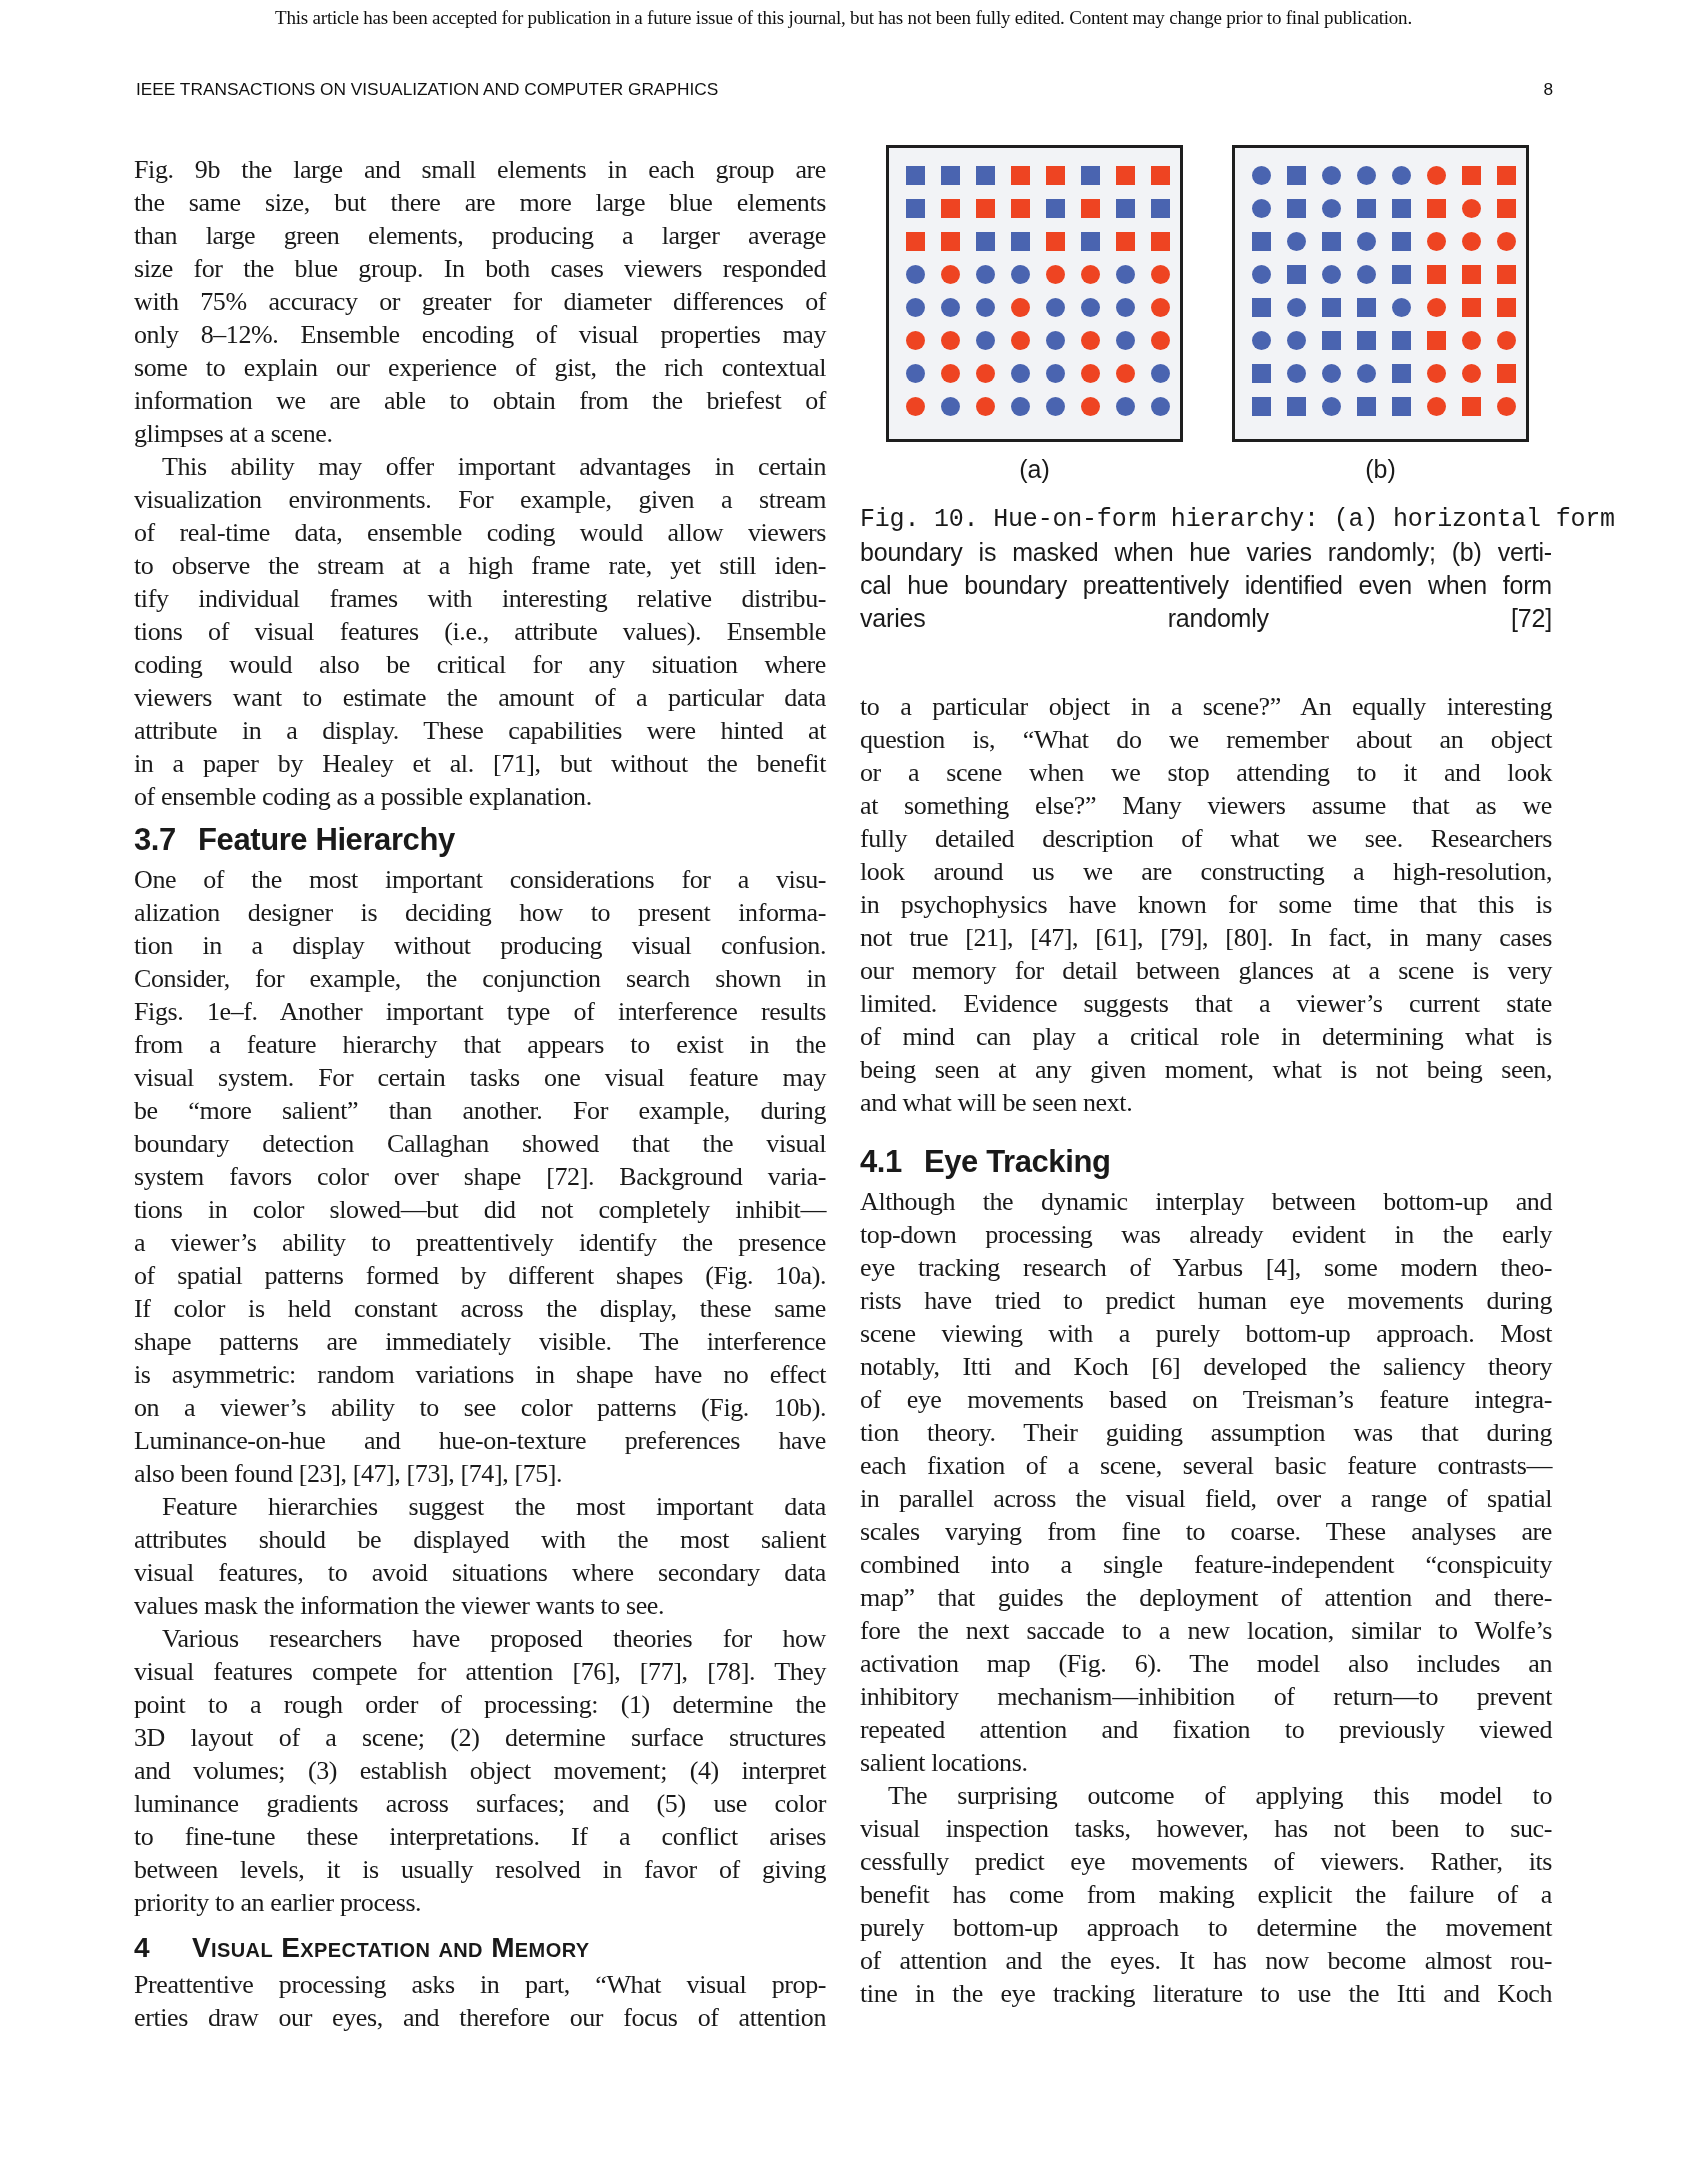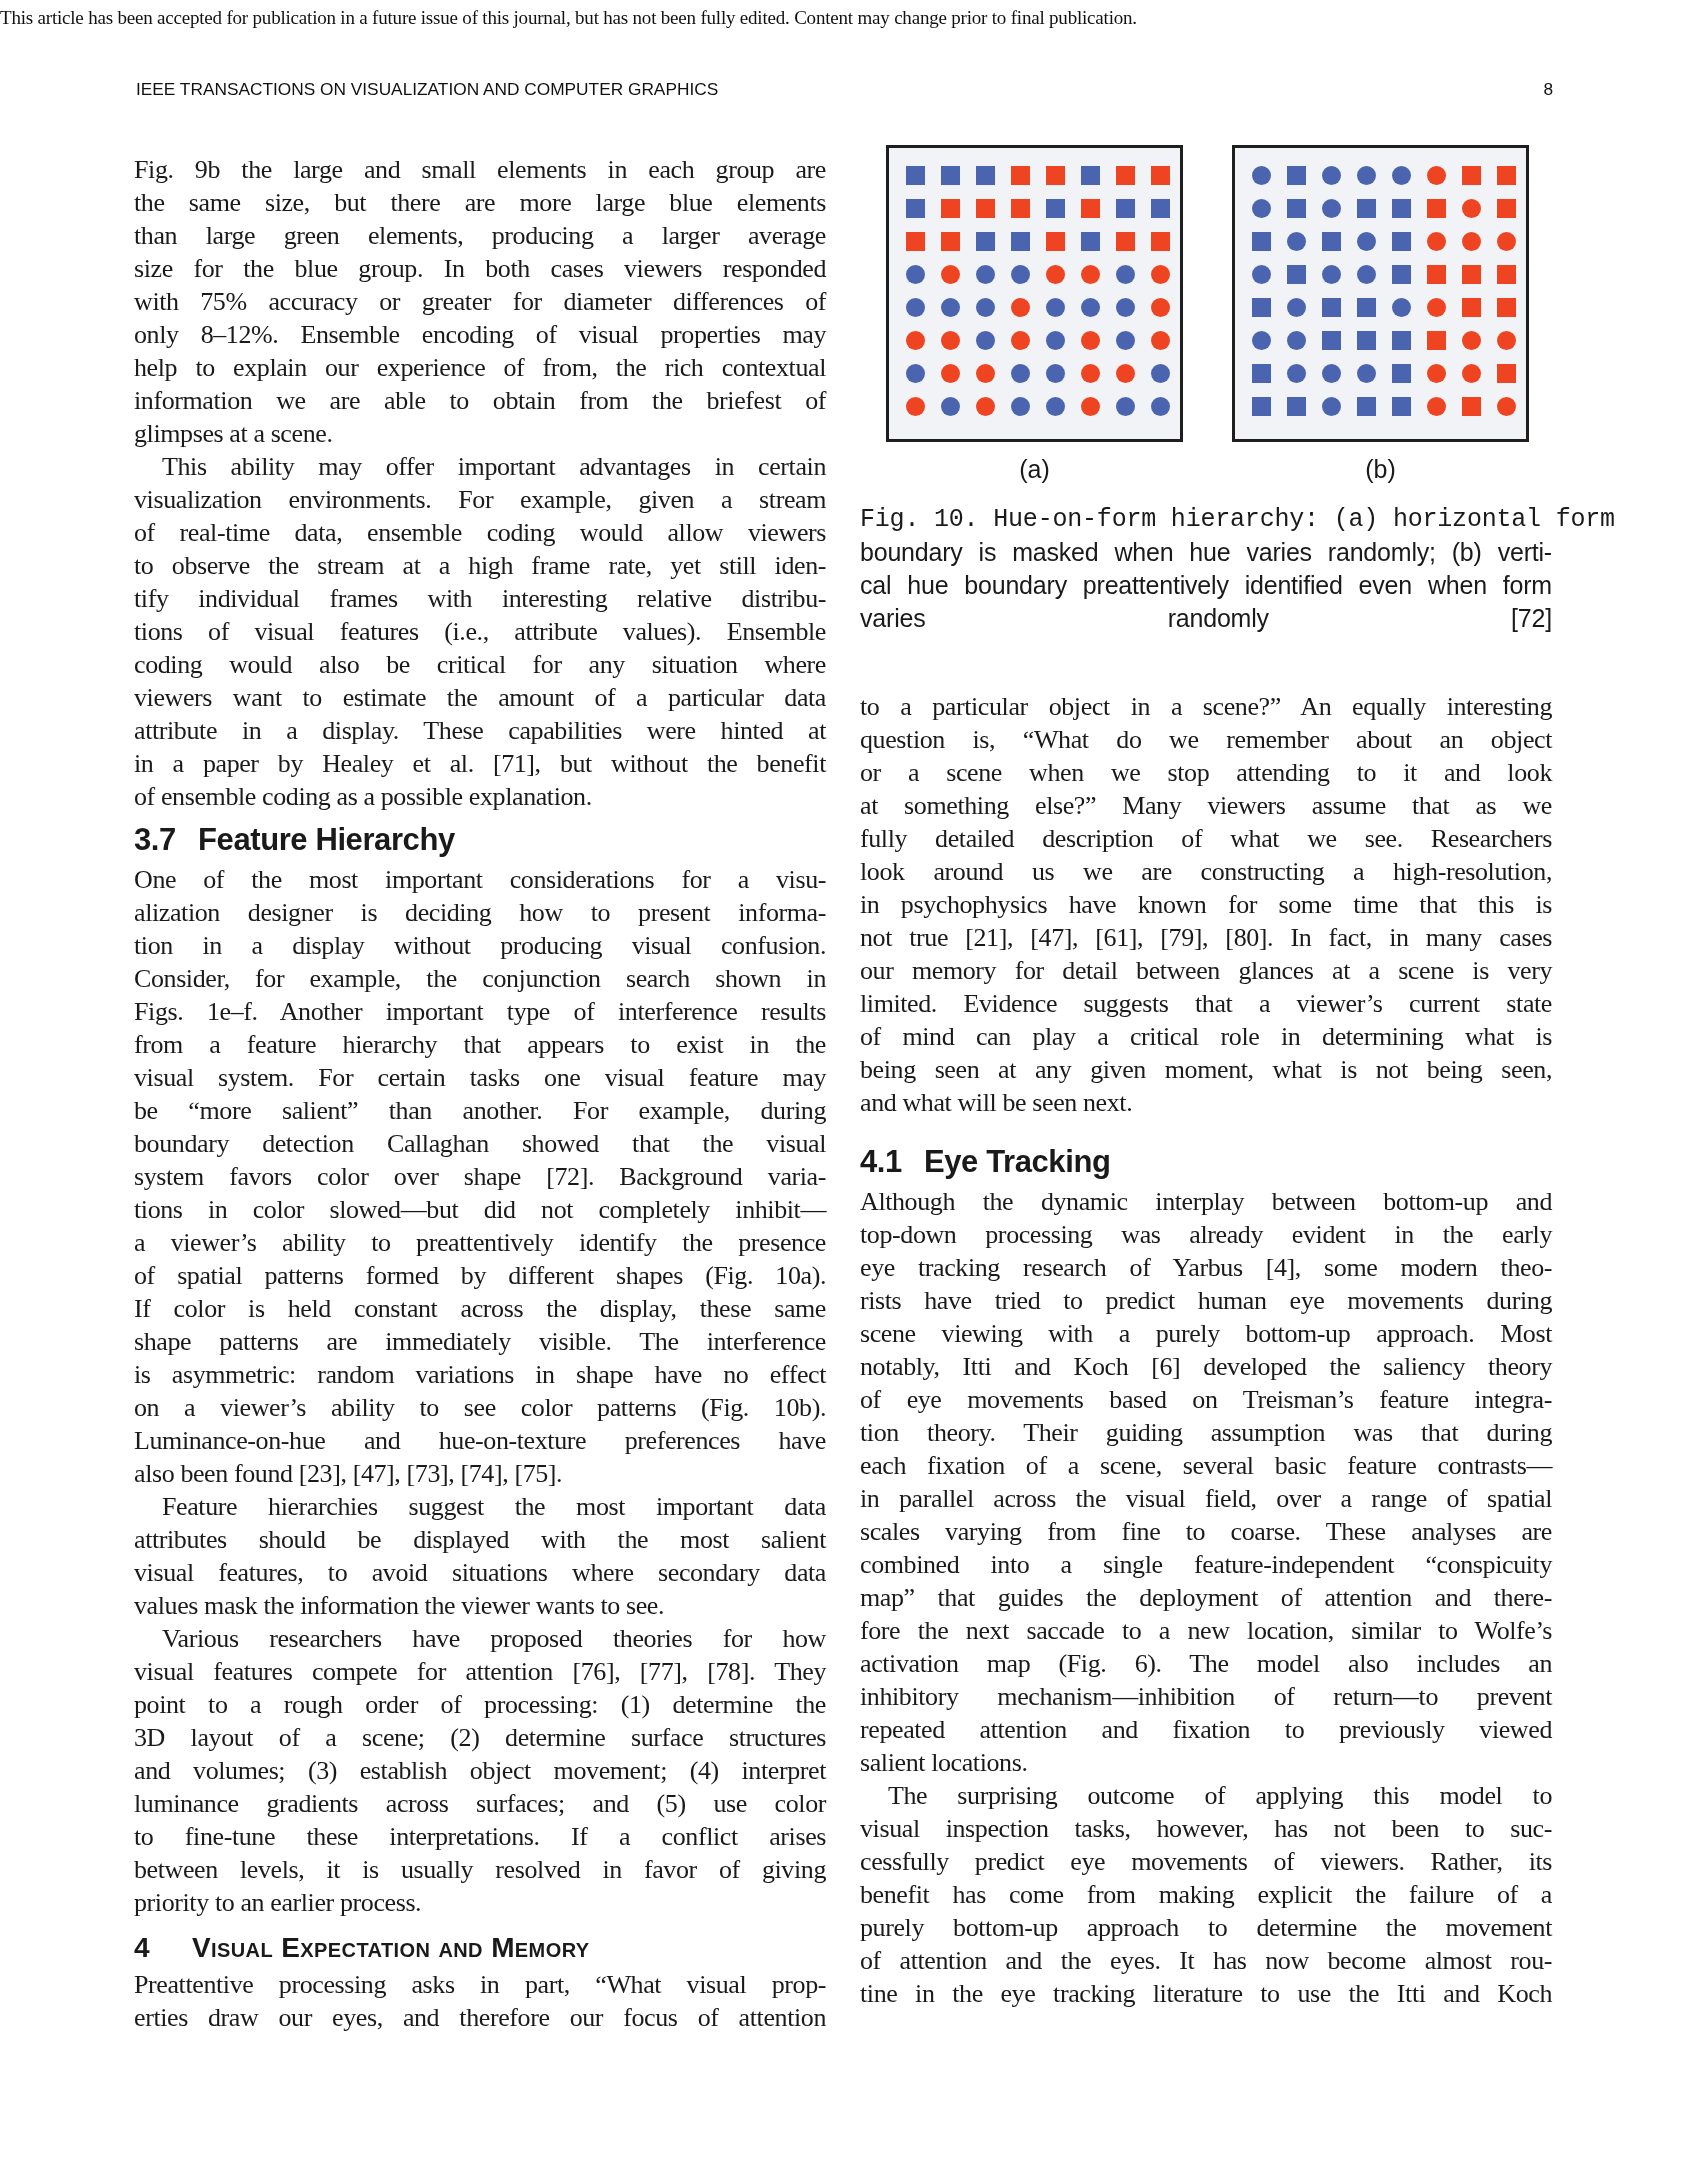--- a/index.html
+++ b/index.html
@@ -1,18 +1,18 @@
 <!DOCTYPE html>
 <html style="font-size:13px"><head>
 <meta charset="utf-8">
 <style>
   html, body { margin: 0; padding: 0; background: #ffffff; }
   body { width: 1687px; height: 2183px; position: relative; overflow: hidden; color: #1a1a1a; }
   .notice {
-    position: absolute; top: 7.4px; left: 0; width: 1687px; text-align: left;
+    position: absolute; top: 7.4px; left: 0; width: 1687px; text-align: center;
     font-family: "Liberation Serif", serif; font-size: 19px; color: #111;
     letter-spacing: -0.2px;
   }
   .running-head {
     position: absolute; top: 79px; left: 136px; width: 1417px;
     font-family: "Liberation Sans", sans-serif; font-size: 17.3px; color: #111;
     display: flex; justify-content: space-between;
   }
   .col { position: absolute; width: 692px; font-family: "Liberation Serif", serif; font-size: 26px; color: #1a1a1a; }
   .col.left { left: 134px; top: 153px; }
@@ -218,21 +218,21 @@
 </div>
 
 <div class="col left">
   <div>
     <div class="line">Fig. 9b the large and small elements in each group are</div>
     <div class="line">the same size, but there are more large blue elements</div>
     <div class="line">than large green elements, producing a larger average</div>
     <div class="line">size for the blue group. In both cases viewers responded</div>
     <div class="line">with 75% accuracy or greater for diameter differences of</div>
     <div class="line">only 8–12%. Ensemble encoding of visual properties may</div>
-    <div class="line">help to explain our experience of from, the rich contextual</div>
+    <div class="line">some to explain our experience of gist, the rich contextual</div>
     <div class="line">information we are able to obtain from the briefest of</div>
     <div class="line last">glimpses at a scene.</div>
   </div>
   <div>
     <div class="line indent">This ability may offer important advantages in certain</div>
     <div class="line">visualization environments. For example, given a stream</div>
     <div class="line">of real-time data, ensemble coding would allow viewers</div>
     <div class="line">to observe the stream at a high frame rate, yet still iden-</div>
     <div class="line">tify individual frames with interesting relative distribu-</div>
     <div class="line">tions of visual features (i.e., attribute values). Ensemble</div>

